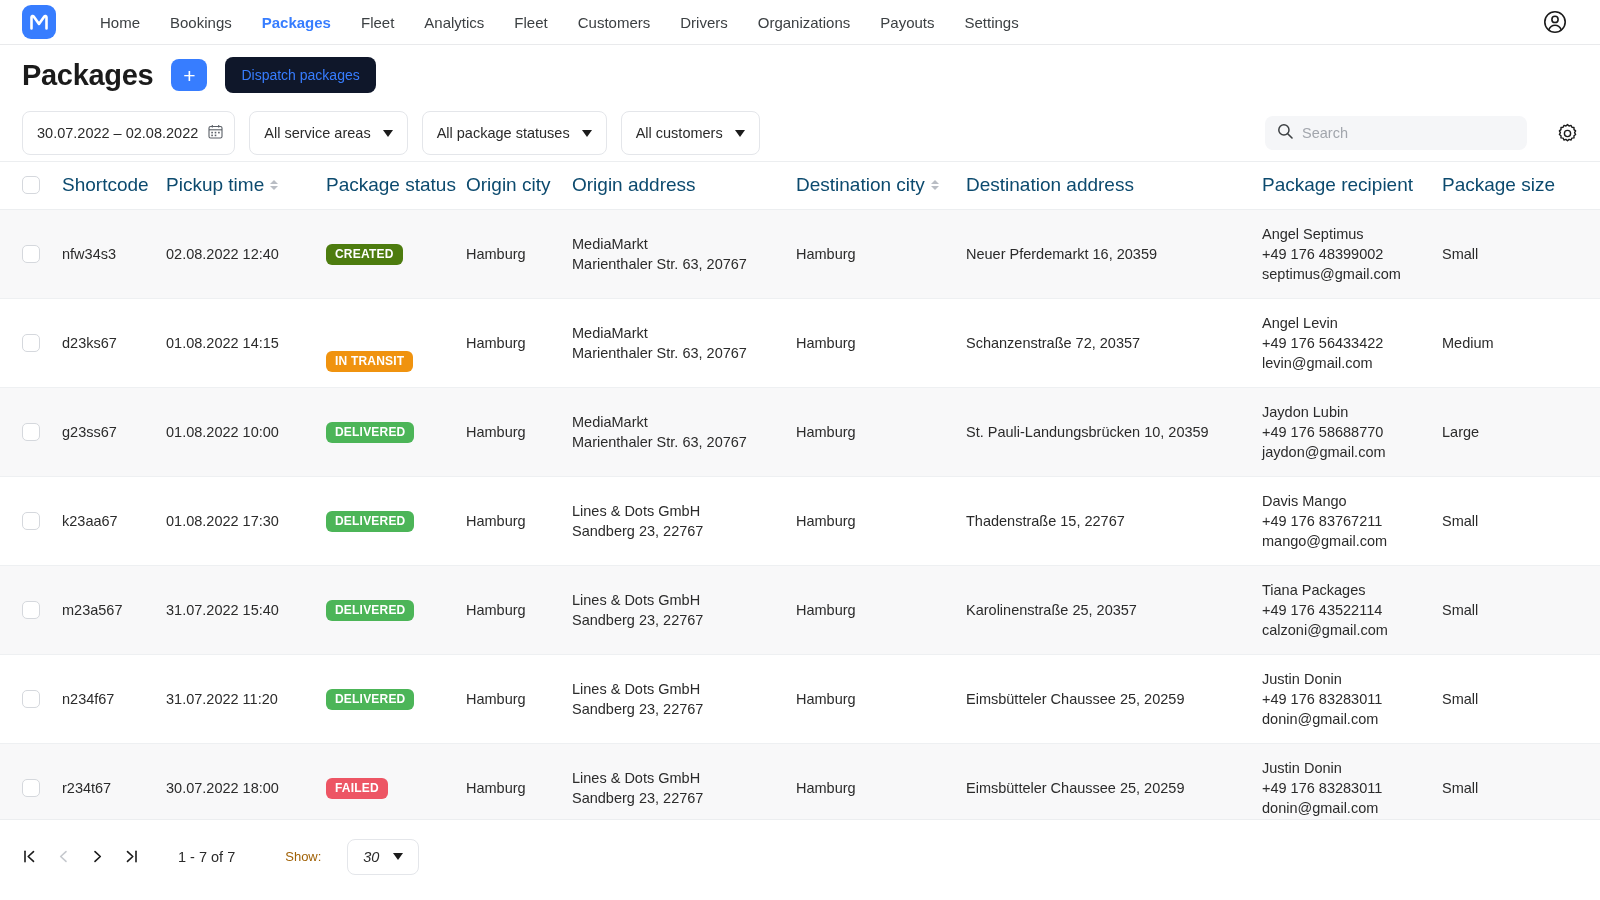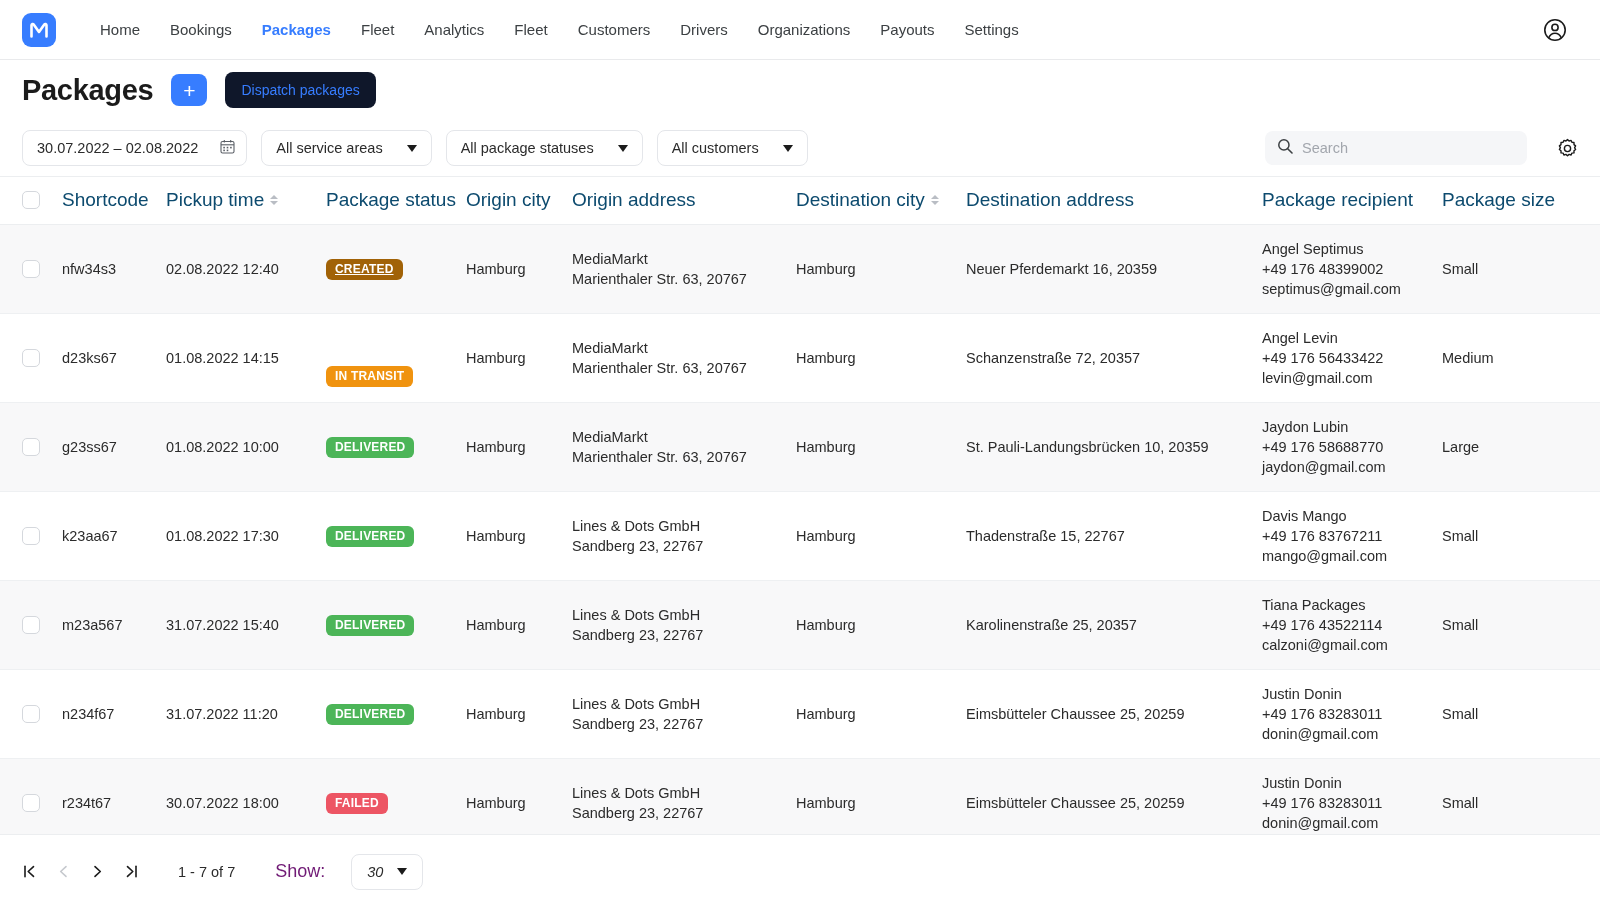--- a/index.html
+++ b/index.html
@@ -6,21 +6,21 @@
   html, body {
     width: 1600px; height: 900px;
     background: #ffffff;
     font-family: "Liberation Sans", sans-serif;
     color: #2b2b2b;
     overflow: hidden;
   }
 
   
   .topnav {
-    height: 60px;
+    height: 45px;
     display: flex;
     align-items: center;
     border-bottom: 1px solid #e9eaec;
     padding: 6px 22px;
     background: #fff;
   }
   .logo {
     width: 34px; height: 34px;
     border-radius: 9px;
     background: #377dff;
@@ -79,27 +79,27 @@
   
   .filterbar {
     height: 57px;
     display: flex;
     align-items: center;
     padding: 0 22px;
     gap: 14px;
     border-bottom: 1px solid #eceef0;
   }
   .chip {
-    height: 36px;
+    height: 44px;
     border: 1px solid #e4e6ea;
     border-radius: 8px;
     background: #fff;
     display: flex;
     align-items: center;
-    gap: 22px;
+    gap: 10px;
     padding: 0 14px;
     font-size: 14.5px;
     color: #2b2b2b;
     cursor: pointer;
     white-space: nowrap;
   }
   .chip.dateinput { padding-right: 11px; }
   .caret {
     width: 0; height: 0;
     border-left: 5.5px solid transparent;
@@ -184,21 +184,21 @@
     display: inline-block;
     padding: 4px 9px 5px 9px;
     border-radius: 6px;
     color: #fff;
     font-size: 12px;
     font-weight: bold;
     letter-spacing: 0.2px;
     line-height: 1;
     white-space: nowrap;
   }
-  .badge.created    { background: #a16207; text-decoration: underline; }
+  .badge.created    { background: #4d7c0f; }
   .badge.in_transit { background: #f0930f; margin-top: 36px; }
   .badge.delivered  { background: #4cb558; }
   .badge.failed     { background: #ed5564; }
 
   .two-line > div { white-space: nowrap; }
   .recip > div { white-space: nowrap; }
 
   
   .footer {
     height: 74px;
@@ -212,21 +212,21 @@
   .pager { display: flex; align-items: center; gap: 12px; }
   .pgbtn {
     background: none; border: none;
     cursor: pointer;
     display: flex; align-items: center; justify-content: center;
     width: 22px; height: 26px;
     padding: 0;
   }
   .pgbtn.disabled { cursor: default; }
   .range-label { font-size: 14.5px; color: #2b2b2b; margin-left: 22px; white-space: nowrap; }
-  .show-label  { font-size: 18px; color: #701a75; margin-left: 26px; white-space: nowrap; }
+  .show-label  { font-size: 13px; color: #a16207; margin-left: 36px; white-space: nowrap; }
   .show-select {
     height: 36px; min-width: 72px;
     border: 1px solid #e4e6ea;
     border-radius: 8px;
     background: #fff;
     display: flex; align-items: center; justify-content: center;
     gap: 12px;
     padding: 0 12px;
     font-size: 14.5px;
     cursor: pointer;

